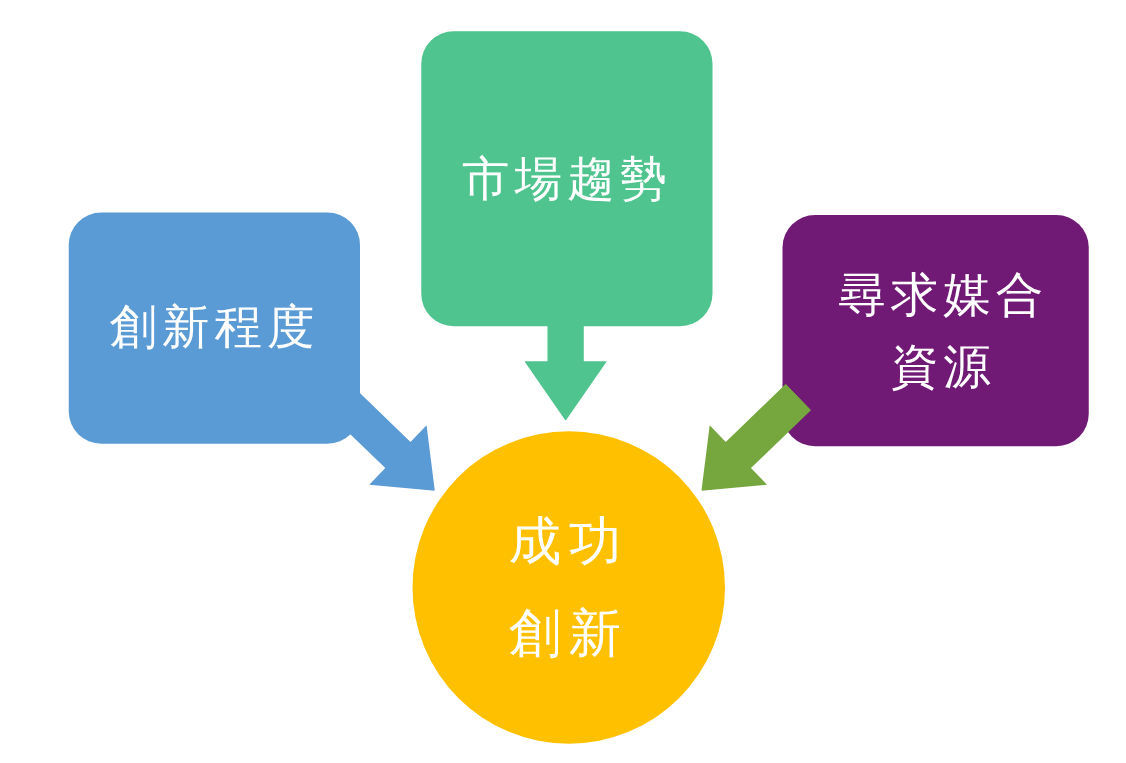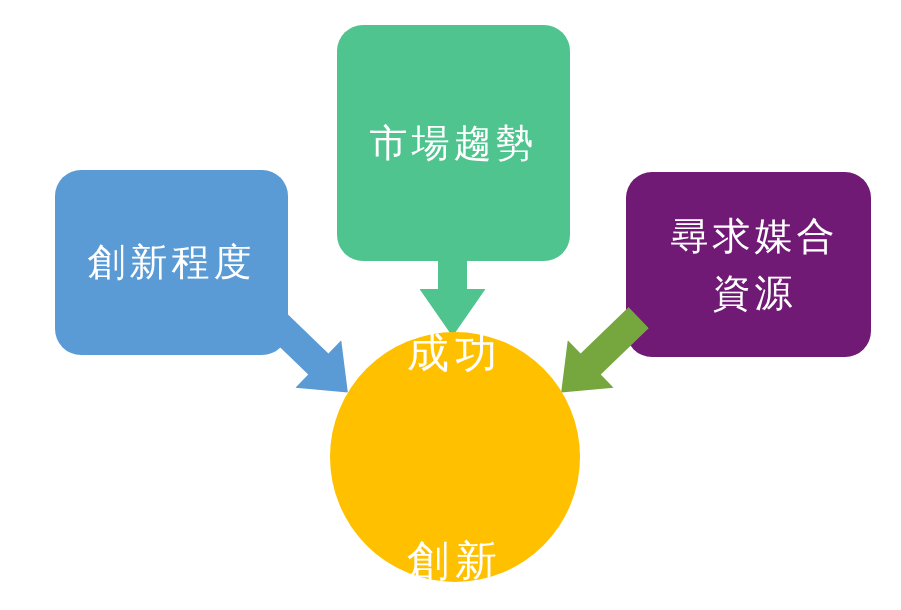--- a/index.html
+++ b/index.html
@@ -29,28 +29,28 @@
     line-height: 1.5;
     letter-spacing: 4px;
     font-weight: 400;
   }
   .box-left  { left: 55px;  top: 170px; width: 233px; height: 185px; }
   .box-top   { left: 337px; top: 25px;  width: 233px; height: 236px; }
   .box-right { left: 626px; top: 172px; width: 233px; height: 185px; }
   .node-circle {
     position: absolute;
     left: 330px;
-    top: 332px;
+    top: 345px;
     width: 250px;
     height: 250px;
     border-radius: 50%;
     display: flex;
     flex-direction: column;
     align-items: center;
-    justify-content: space-between;
+    justify-content: center;
     text-align: center;
     color: #ffffff;
   }
   .node-circle .circle-line {
     font-size: 42px;
     letter-spacing: 6px;
     line-height: 1.0;
   }
   .node-circle .circle-line + .circle-line {
     margin-top: 32px;

